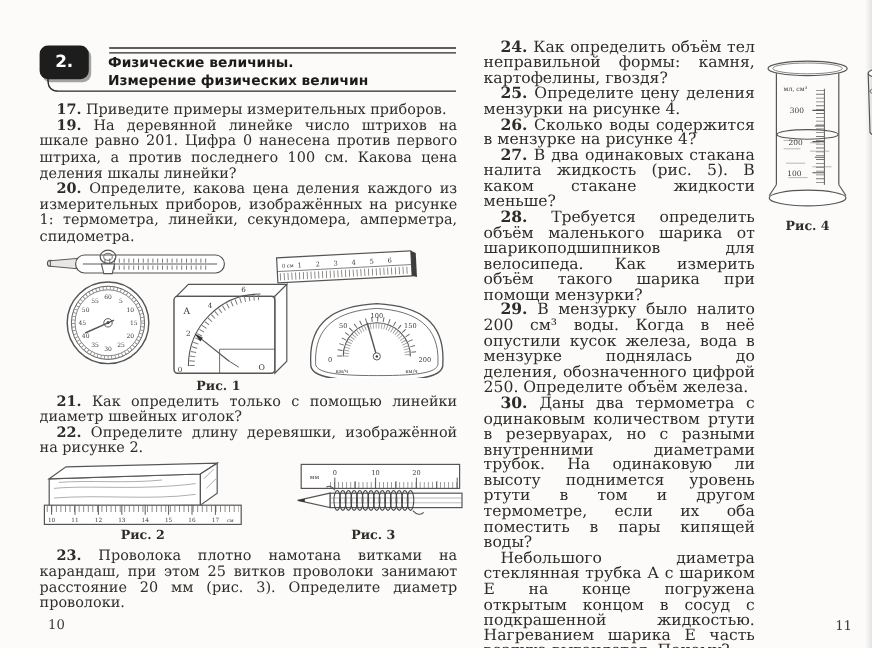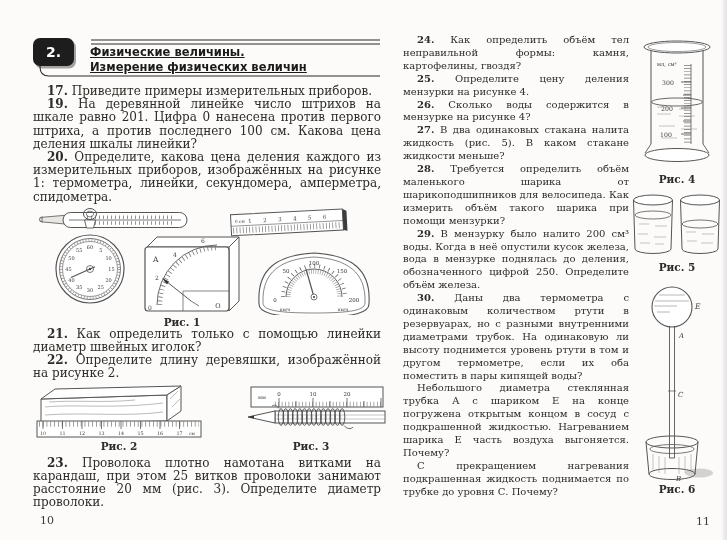--- a/index.html
+++ b/index.html
@@ -6,37 +6,37 @@
   body{
     width:727px;height:540px;position:relative;overflow:hidden;
     background:#fcfbf9;color:#2e2b28;
     font-family:"DejaVu Serif", serif;
   }
   .edge-shadow{position:absolute;right:0;top:0;width:6px;height:540px;
     background:linear-gradient(to right, rgba(0,0,0,0), rgba(0,0,0,0.10));}
   .page{position:absolute;}
   #left-page{left:33px;top:26px;width:348px;}
   #right-text{left:403px;top:34px;width:226px;}
-  #right-figs{left:627px;top:36px;width:100px;display:flex;flex-direction:column;align-items:center;}
+  #right-figs{left:627px;top:46px;width:100px;display:flex;flex-direction:row;align-items:flex-start;}
   p.q{margin:0;font-size:12px;line-height:13.2px;text-align:justify;text-indent:14px;}
-  #right-text p.q{font-size:10px;line-height:12.9px;}
+  #right-text p.q{font-size:13px;line-height:12.9px;}
   .qnum{font-weight:bold;}
   .caption{font-weight:bold;font-size:10.5px;text-align:center;margin-top:1px;}
   .page-num{position:absolute;font-size:11px;color:#3a3a3a;}
   svg{display:block;}
   svg text{font-family:"DejaVu Serif", serif;fill:#3a3a3a;}
   
   #section-header{position:relative;height:59px;}
   #section-header .rules{position:absolute;left:0;top:0;}
   .badge{position:absolute;left:0;top:12px;width:41px;height:28px;background:#1d1d1d;
     border-radius:7px;color:#fff;font-family:"DejaVu Sans",sans-serif;font-weight:bold;
     font-size:14px;display:flex;align-items:center;justify-content:center;
     box-shadow:2px 2.5px 0 rgba(0,0,0,0.35);}
   .htitle{position:absolute;left:57px;top:19px;font-family:"DejaVu Sans",sans-serif;
-    font-weight:bold;font-size:11.5px;line-height:14.5px;color:#1b1b1b;text-decoration:underline;}
+    font-weight:bold;font-size:11.5px;line-height:14.5px;color:#1b1b1b;}
   .figrow{display:flex;gap:32px;margin:4px 0 0 2px;}
   .figblock{margin-top:3px;}
   .fig1cap{transform:translateX(-25px);}
 </style>
 </head>
 <body>
 
 <div class="edge-shadow"></div>
 
 <div id="left-page" class="page">

